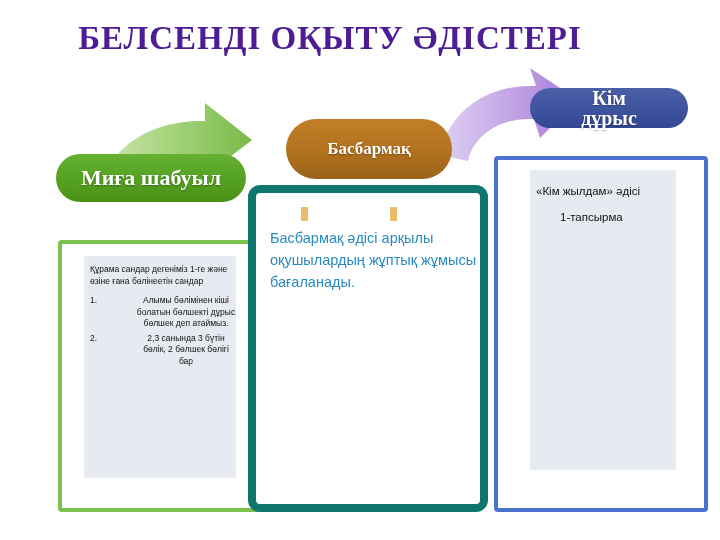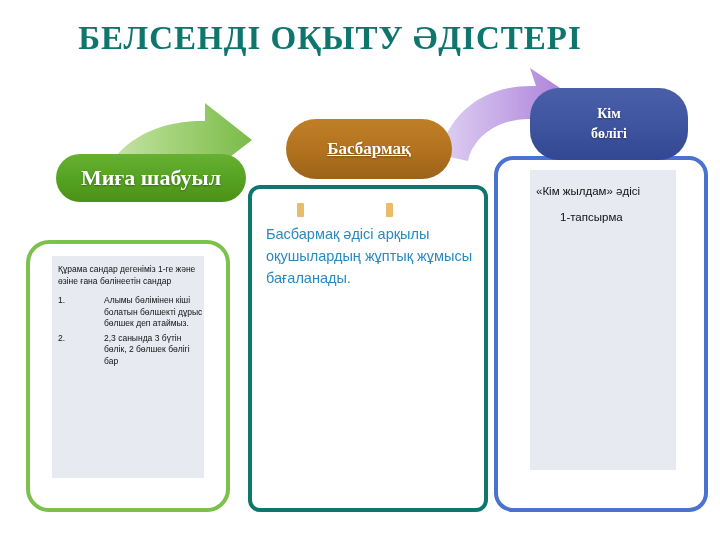--- a/index.html
+++ b/index.html
@@ -14,21 +14,21 @@
   
   .slide-title {
     position:absolute;
     left:60px; top:18px; width:540px;
     text-align:center;
     font-family:"Liberation Serif", serif;
     font-weight:bold;
     font-size:33px;
     line-height:40px;
     letter-spacing:1px;
-    color:#0f766e;
+    color:#4c1d95;
     z-index:40;
   }
 
   
   #decor { position:absolute; left:0; top:0; width:720px; height:540px; z-index:5; }
 
   
   .pill {
     position:absolute;
     display:flex; align-items:center; justify-content:center;
@@ -43,72 +43,71 @@
     left:56px; top:154px; width:190px; height:48px;
     border-radius:26px;
     font-size:22px;
     background:linear-gradient(180deg,#66b032 0%,#57a524 45%,#4b9117 100%);
   }
   #pill-orange {
     left:286px; top:119px; width:166px; height:60px;
     border-radius:30px;
     font-size:17px;
     background:linear-gradient(180deg,#c07f26 0%,#b3731f 50%,#9b6318 100%);
-    text-decoration:underline;
   }
   #pill-blue {
-    left:530px; top:88px; width:158px; height:72px;
+    left:530px; top:88px; width:158px; height:40px;
     border-radius:29px;
-    font-size:14px;
+    font-size:20px;
     line-height:20px;
     background:linear-gradient(180deg,#4a5fa8 0%,#3f55a0 50%,#334793 100%);
   }
   #pill-blue .two-line { display:block; }
 
   
   .panel {
     position:absolute;
     background:#ffffff;
     z-index:10;
   }
   #panel-green {
-    left:26px; top:240px; width:204px; height:272px;
+    left:58px; top:240px; width:204px; height:272px;
     border:4px solid #7cc14b;
-    border-radius:23px;
+    border-radius:4px;
   }
   #panel-orange {
     left:248px; top:185px; width:240px; height:327px;
-    border:4px solid #0f766e;
+    border:8px solid #0f766e;
     border-radius:12px;
   }
   #panel-blue {
     left:494px; top:156px; width:214px; height:356px;
     border:4px solid #4a72d0;
-    border-radius:19px;
+    border-radius:4px;
   }
 
   
   .sheet {
     position:absolute;
     background:#e8eaf2;
   }
   #sheet-green { left:22px; top:12px; width:152px; height:222px; }
   #sheet-blue  { left:32px; top:10px; width:146px; height:300px; }
 
   
   #sheet-green .lead {
     font-size:8.5px; line-height:11.5px; color:#111;
     padding:8px 6px 0 6px;
   }
   #sheet-green ol {
     margin:8px 0 16px 0;
     padding:0;
     list-style:none;
     counter-reset:item;
-    font-size:8.5px; line-height:11.5px; color:#111;
+    font-size:8.5px; line-height:11.5px; color:#111;text-align:center;
   }
   #sheet-green ol li {
     counter-increment:item;
     position:relative;
     padding-left:52px;
     margin-bottom:3px;
   }
   #sheet-green ol li::before {
     content:counter(item) ".";
     position:absolute; left:6px; top:0;
@@ -205,21 +204,21 @@
 
   <div class="panel" id="panel-orange">
     <span class="tick" id="tick-1"></span>
     <span class="tick" id="tick-2"></span>
     <div id="orange-body">Басбармақ әдісі арқылы оқушылардың жұптық жұмысы бағаланады.</div>
   </div>
 
   <div class="pill" id="pill-blue">
     <span>
       <span class="two-line">Кім</span>
-      <span class="two-line">бөлігі</span>
+      <span class="two-line">дұрыс</span>
     </span>
   </div>
 
   <div class="panel" id="panel-blue">
     <div class="sheet" id="sheet-blue">
       <div class="p first">«Кім жылдам» әдісі</div>
       <div class="p indent">1-тапсырма</div>
     </div>
   </div>
 

